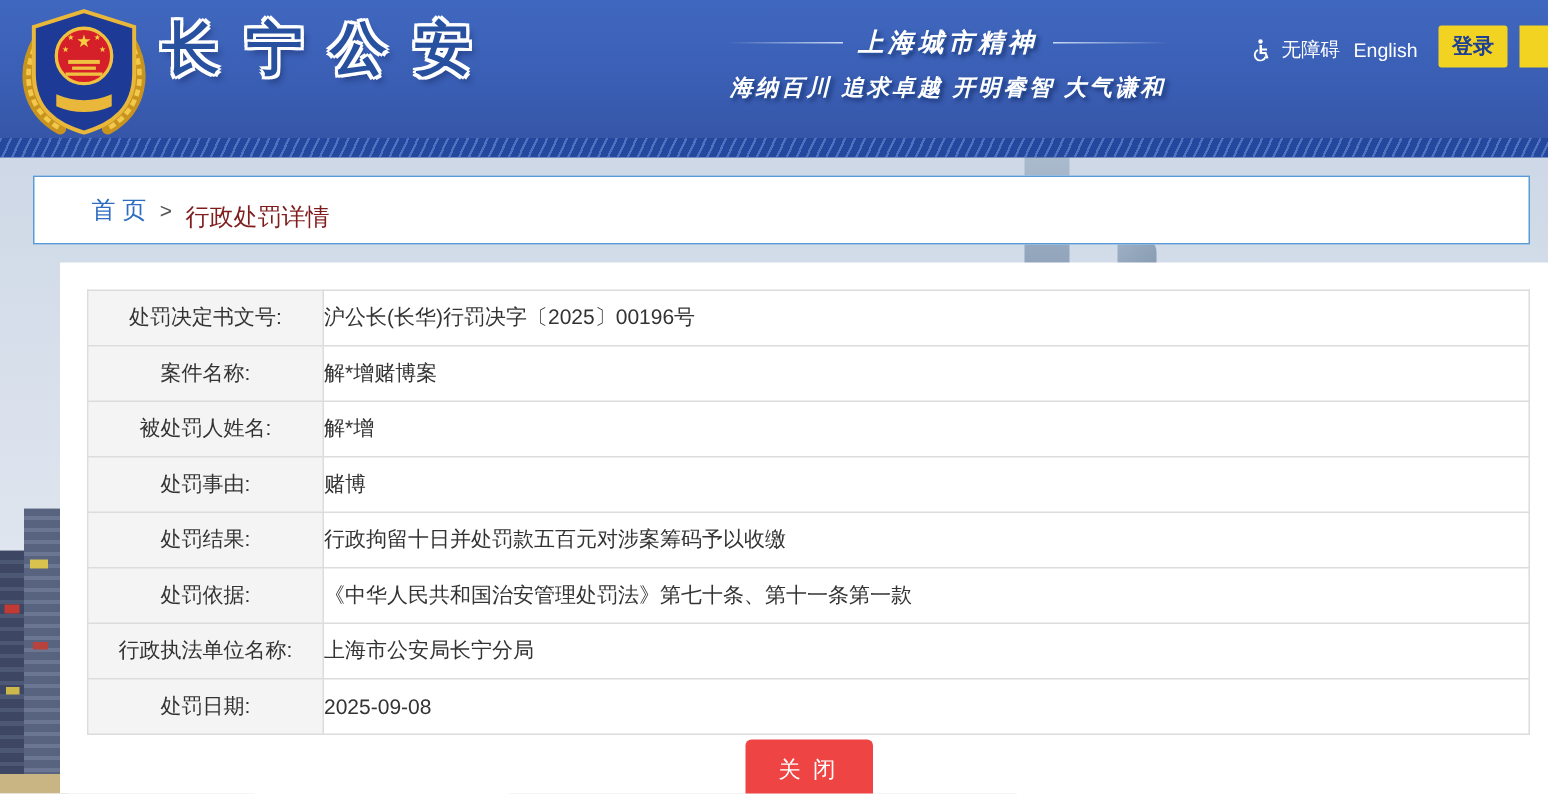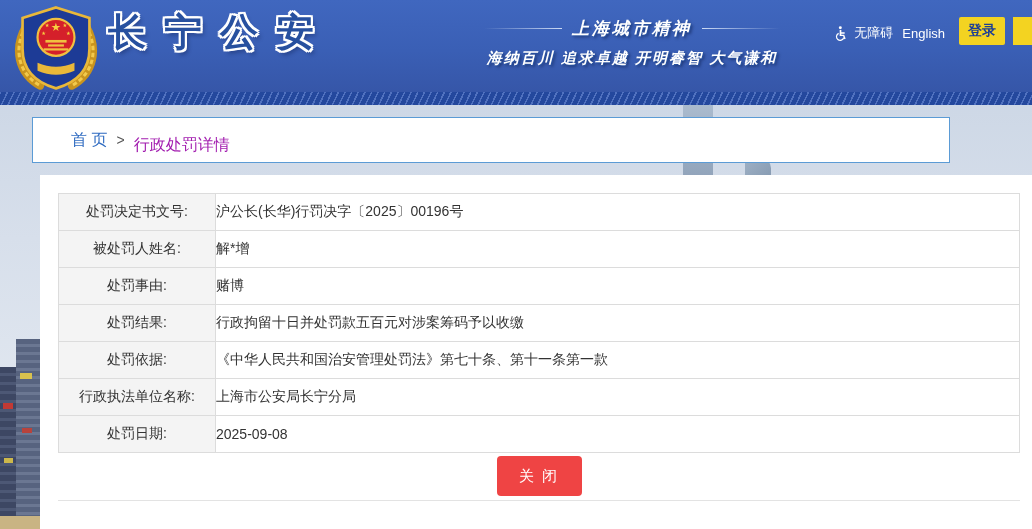--- a/index.html
+++ b/index.html
@@ -47,26 +47,26 @@
   .login-btn{margin-left:14px;width:46px;height:28px;background:#f3d321;color:#1d3f95;
     font-size:14px;font-weight:bold;border:none;border-radius:2px;cursor:pointer;
     font-family:"Liberation Sans","DejaVu Sans",sans-serif;}
   .partial-btn{margin-left:8px;width:19px;height:28px;background:#f3d321;border:none;cursor:pointer;}
 
   
   .chevron-band{position:absolute;left:0;top:92px;width:1032px;height:13px;background-color:#24489d;
     background-image:repeating-linear-gradient(115deg,rgba(125,155,225,.5) 0 1.5px,rgba(0,0,0,0) 1.5px 6px);}
 
   
-  .breadcrumb{position:absolute;left:32px;top:117px;width:918px;height:46px;background:#fff;
+  .breadcrumb{position:absolute;left:22px;top:117px;width:998px;height:46px;background:#fff;
     border:1px solid #5b9bd5;box-sizing:border-box;display:flex;align-items:center;
     padding-left:38px;font-size:16px;}
   .crumb-home{color:#2f6bc1;cursor:pointer;}
   .crumb-sep{color:#555;margin:0 9px;font-size:14px;}
-  .crumb-current{color:#a21caf;margin-top:10px;}
+  .crumb-current{color:#7f1d1d;margin-top:10px;}
 
   
   .panel{position:absolute;left:40px;top:175px;width:992px;height:354px;background:#fff;}
   .panel-inner{margin:18px 12px 0 18px;}
   table.detail{width:100%;border-collapse:collapse;font-size:14px;color:#333;table-layout:fixed;}
   table.detail td{border:1px solid #dcdcdc;height:37px;box-sizing:border-box;padding:0;}
   td.flabel{width:157px;background:#f4f4f4;text-align:center;}
   td.fvalue{padding-left:15px;text-align:left;}
   .btn-row{border-bottom:1px solid #e3e3e3;text-align:center;padding:3px 0 4px 0;}
   .close-btn{width:85px;height:40px;background:#ef4444;color:#fff;border:none;border-radius:4px;
@@ -150,20 +150,24 @@
 
 <div class="panel">
   <div class="panel-inner">
     <table class="detail">
       <tbody>
         <tr>
           <td class="flabel">处罚决定书文号:</td>
           <td class="fvalue">沪公长(长华)行罚决字〔2025〕00196号</td>
         </tr>
         <tr>
+          <td class="flabel">案件名称:</td>
+          <td class="fvalue">解*增赌博案</td>
+        </tr>
+        <tr>
           <td class="flabel">被处罚人姓名:</td>
           <td class="fvalue">解*增</td>
         </tr>
         <tr>
           <td class="flabel">处罚事由:</td>
           <td class="fvalue">赌博</td>
         </tr>
         <tr>
           <td class="flabel">处罚结果:</td>
           <td class="fvalue">行政拘留十日并处罚款五百元对涉案筹码予以收缴</td>

